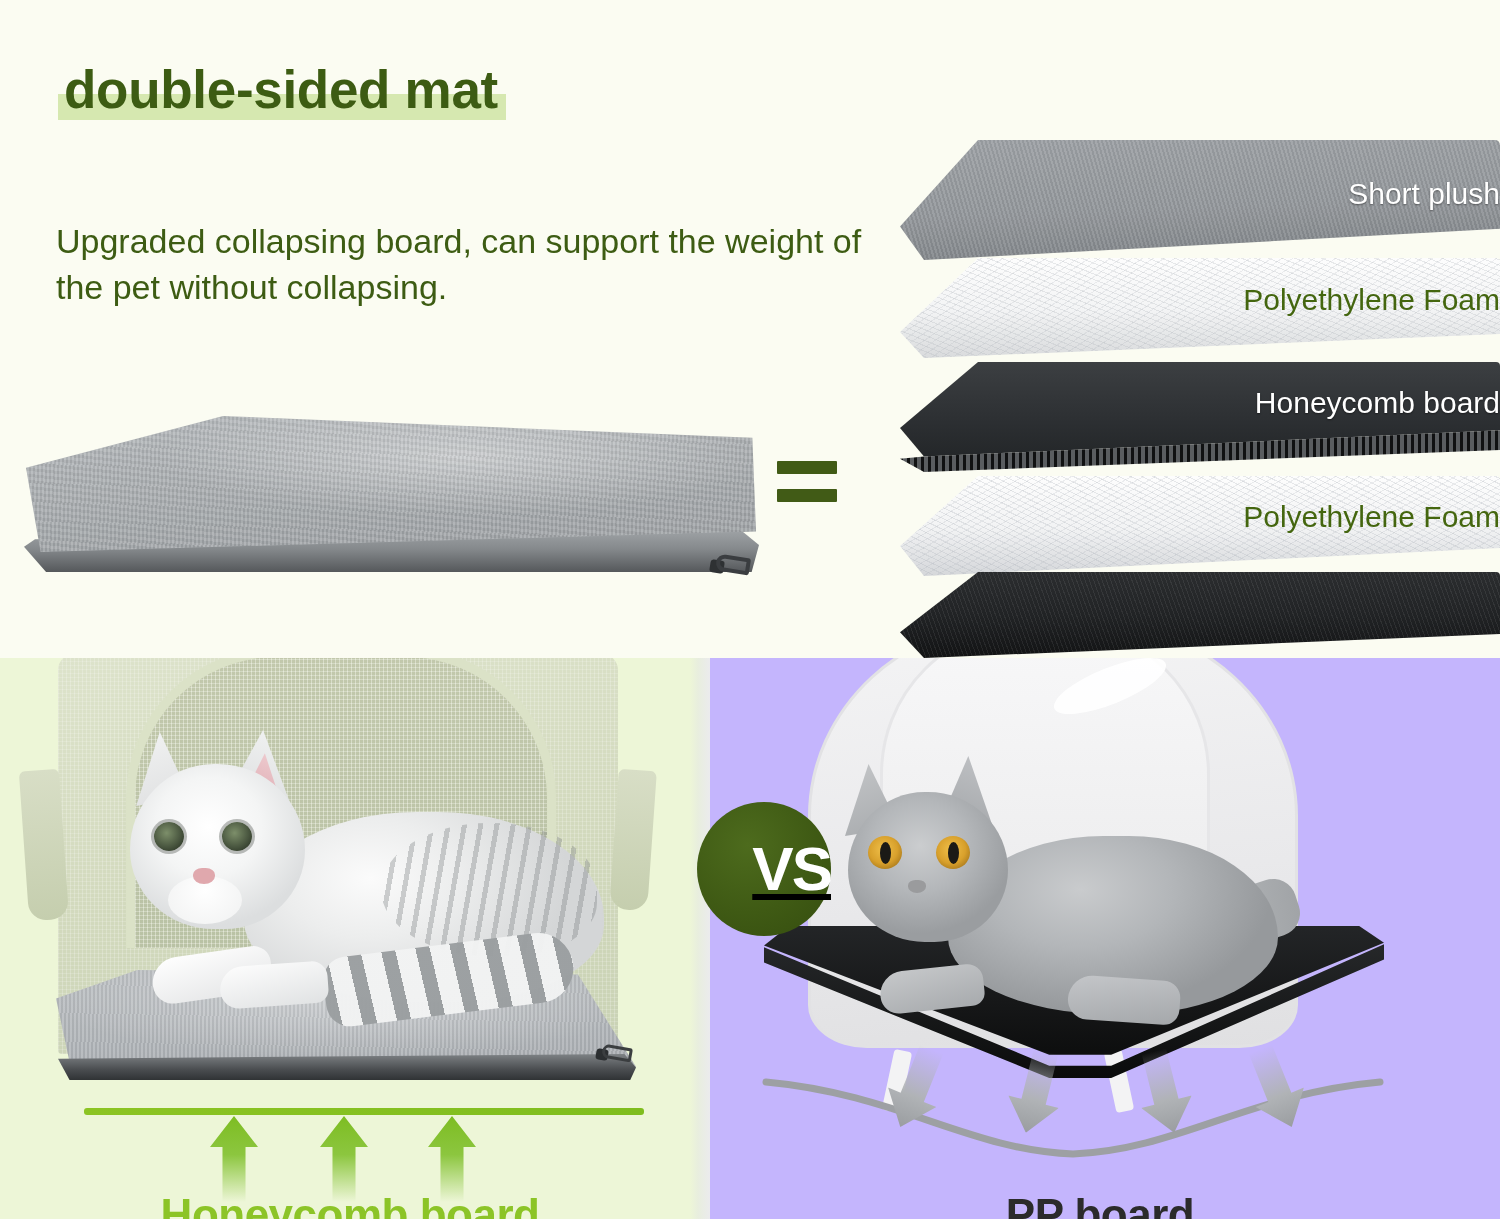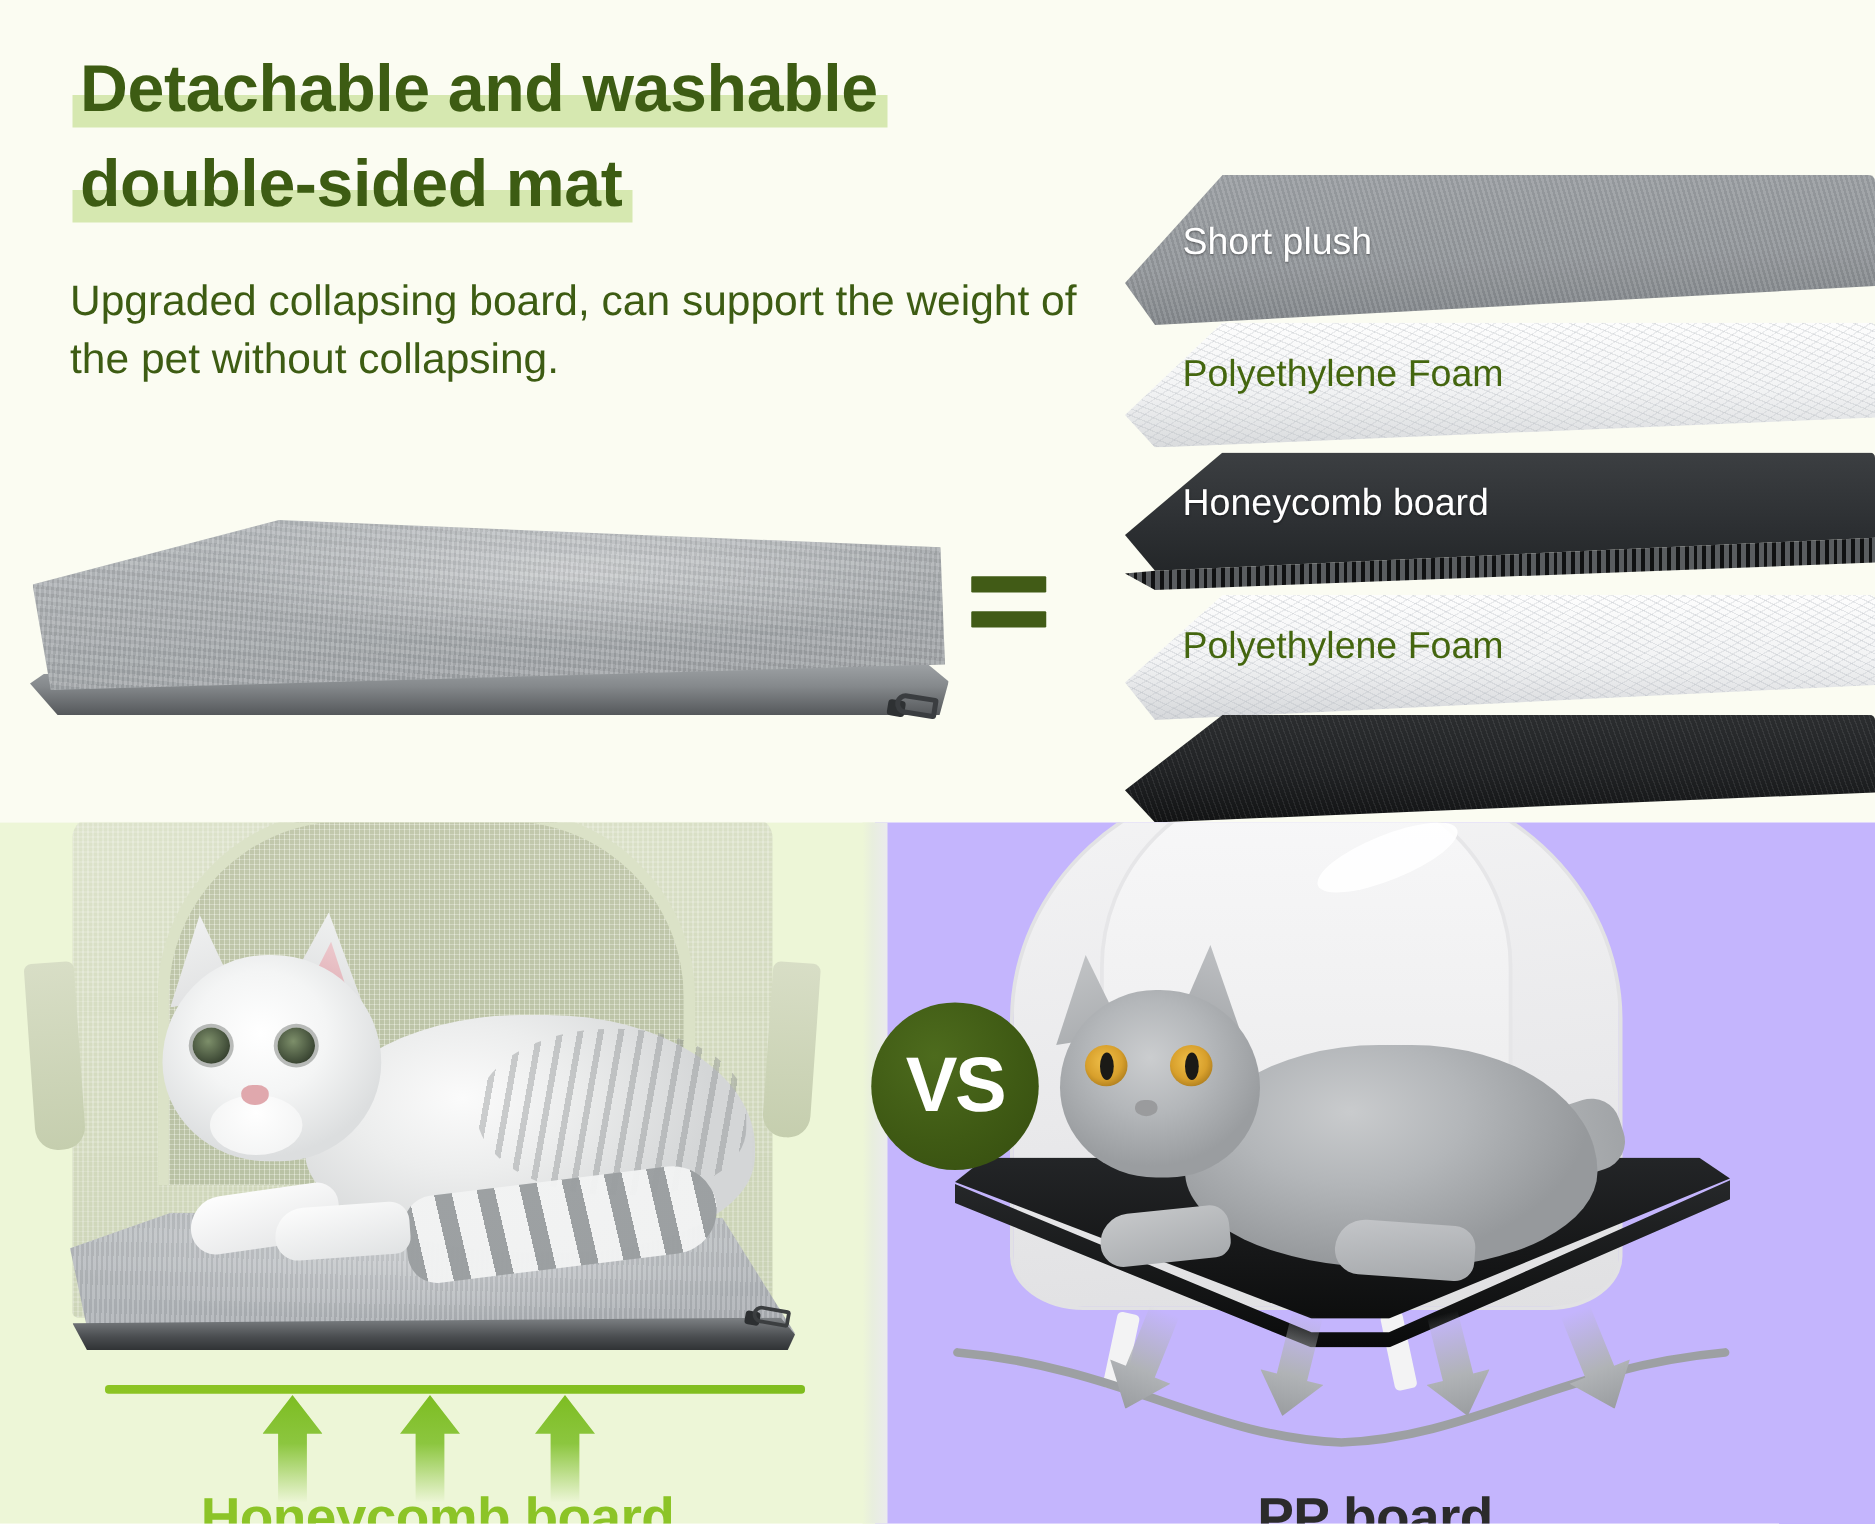--- a/index.html
+++ b/index.html
@@ -110,21 +110,21 @@
   .layer {
     position:absolute; left:0; width:600px;
     display:flex; align-items:center;
   }
   .layer .slab {
     position:absolute; left:0; top:0; width:600px; height:100%;
   }
   .layer .lbl {
     position:relative; z-index:3;
     width:100%;
-    text-align:left;
+    text-align:right;
     font-size:30px;
     font-weight:400;
     padding-left:46px;
     white-space:nowrap;
   }
   .lbl.white { color:#ffffff; text-shadow:0 1px 2px rgba(0,0,0,.45); }
   .lbl.green { color:#44660f; }
   .lbl.bold  { font-weight:bold; }
 
   
@@ -492,38 +492,35 @@
     color:#2b2b2b;
     letter-spacing:-0.5px;
   }
 
   
   #vs-badge {
     position:absolute; left:697px; top:802px;
     width:134px; height:134px;
     border-radius:50%;
     background:radial-gradient(circle at 38% 32%, #4d6b1d 0%, #3f5a14 55%, #354d0f 100%);
-    display:flex; align-items:center; justify-content:center;
+    display:flex; align-items:center; justify-content:flex-end;
     z-index:20;
+    text-decoration:underline;
   }
   #vs-badge .vs-text {
     color:#ffffff; font-size:62px; font-weight:bold; letter-spacing:-2px;
     line-height:1;
   }
 </style>
 </head>
 <body>
 
 <div id="top-section">
 
   <div id="headline-block">
-    <div class="headline-line">
-      <span class="hl-band"></span>
-      <span class="hl-text">Detachable and washable</span>
-    </div>
     <br>
     <div class="headline-line">
       <span class="hl-band"></span>
       <span class="hl-text">double-sided mat</span>
     </div>
   </div>
 
   <div id="subcopy">Upgraded collapsing board, can support the weight of the pet without collapsing.</div>
 
   <div id="plush-mat">

